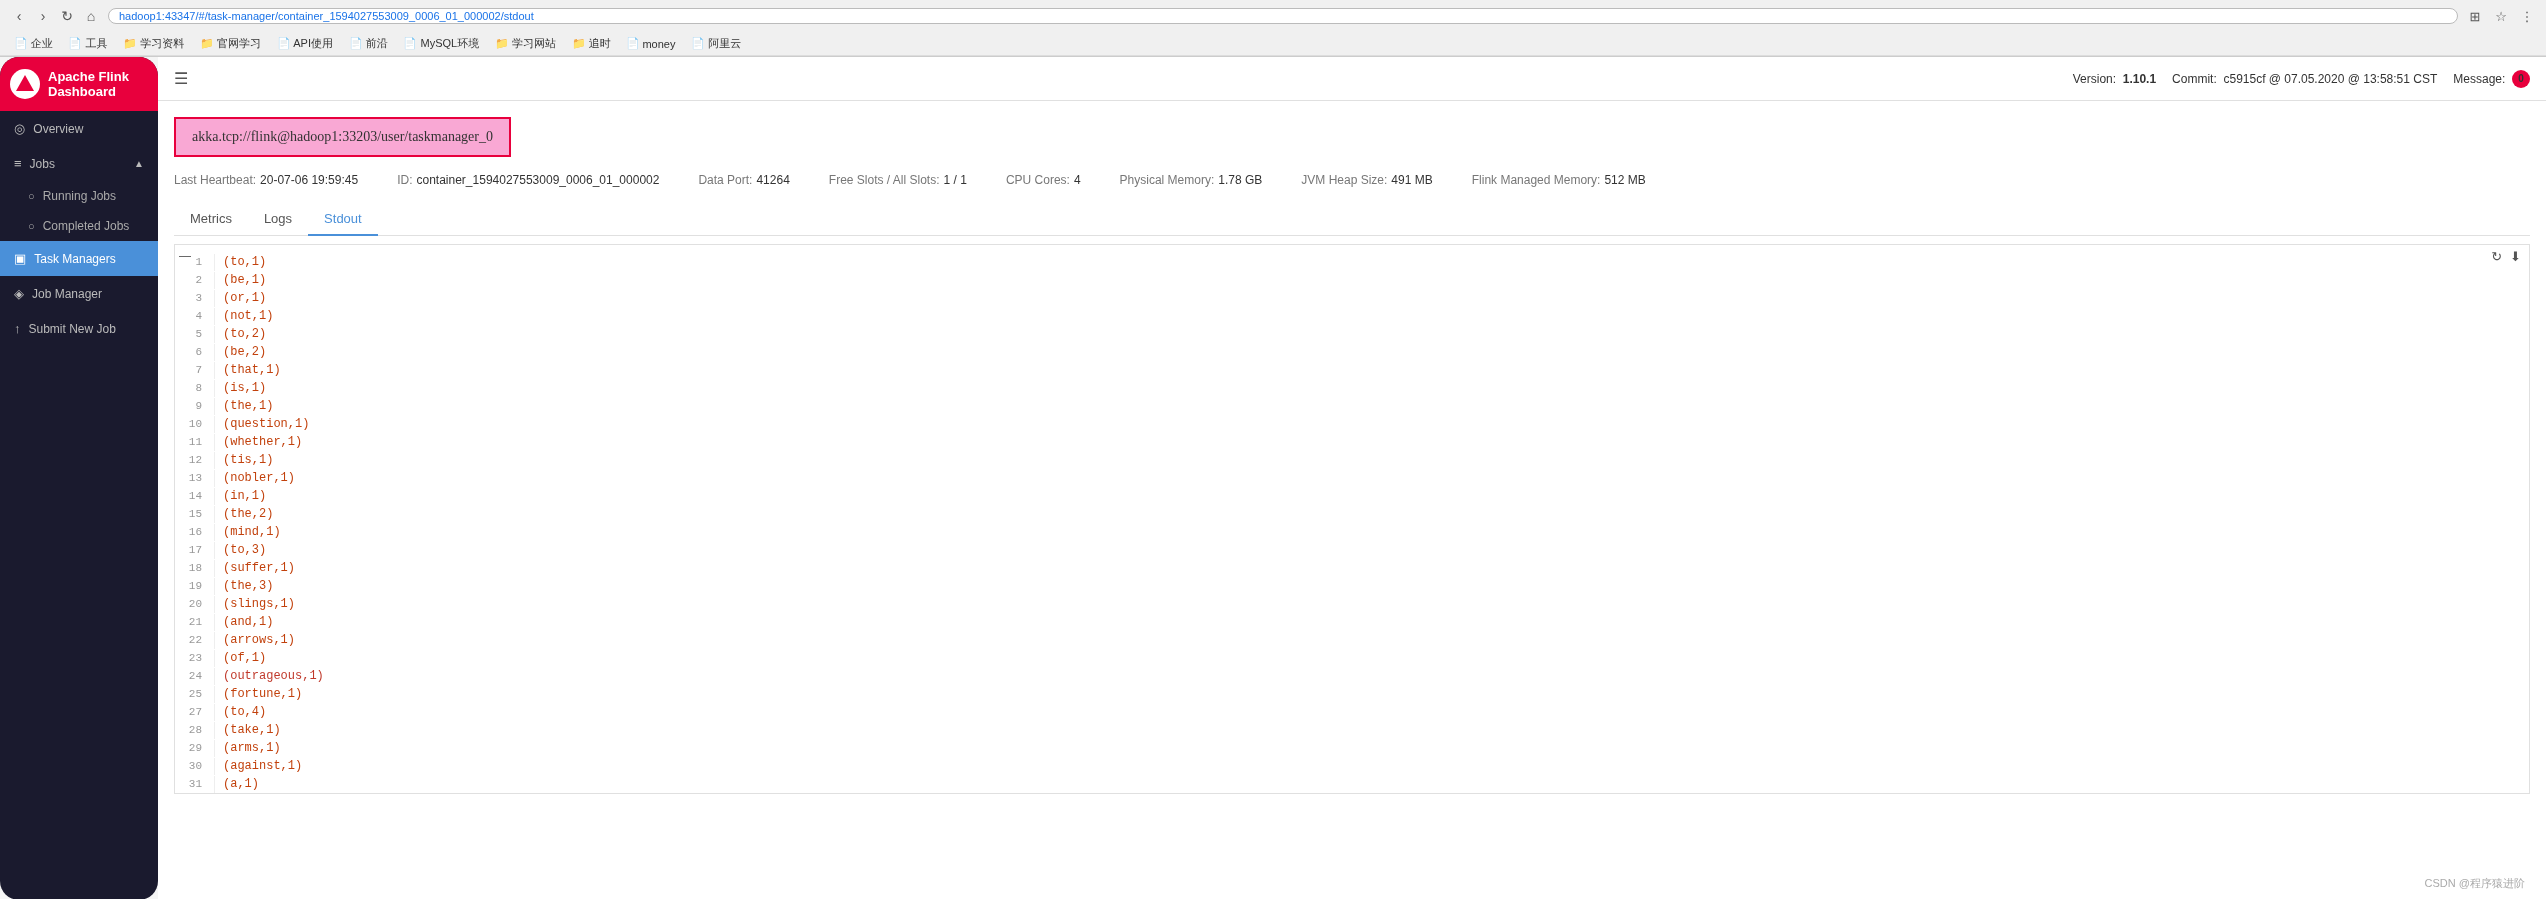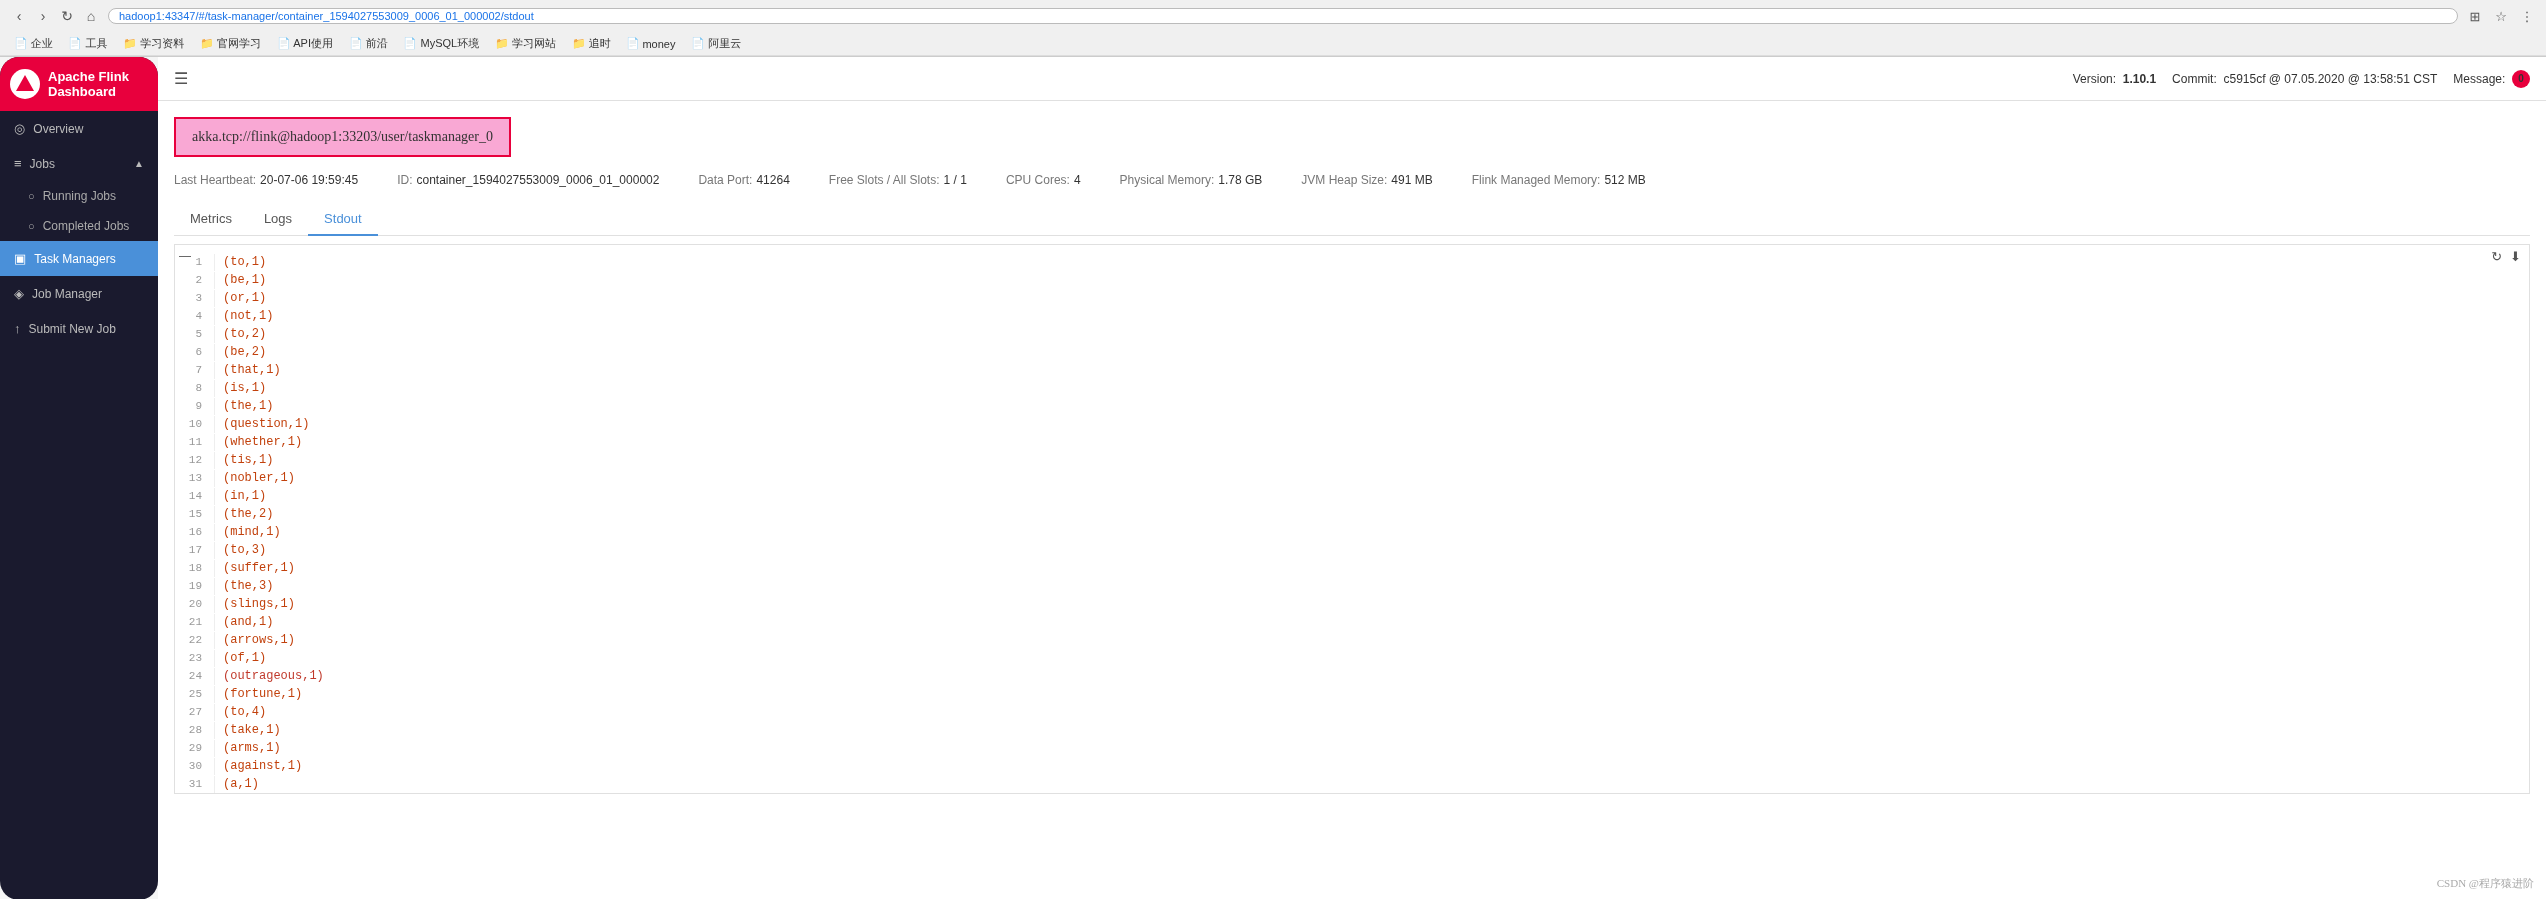--- a/index.html
+++ b/index.html
@@ -435,17 +435,17 @@
               <span class="line-content">(against,1)</span>
             </div>
             <div class="code-line">
               <span class="line-num">31</span>
               <span class="line-content">(a,1)</span>
             </div>
           </div>
       </div>
 
       
-      <div style="position: fixed; bottom: 8px; right: 12px; color: #aaa; font-size: 11px; font-family: Liberation Serif, serif;">CSDN @程序猿进阶</div>
+      <div style="position: fixed; bottom: 8px; right: 21px; color: #aaa; font-size: 11px;">CSDN @程序猿进阶</div>
 
     </div>
   </div>
 </div>
 
 </body></html>

